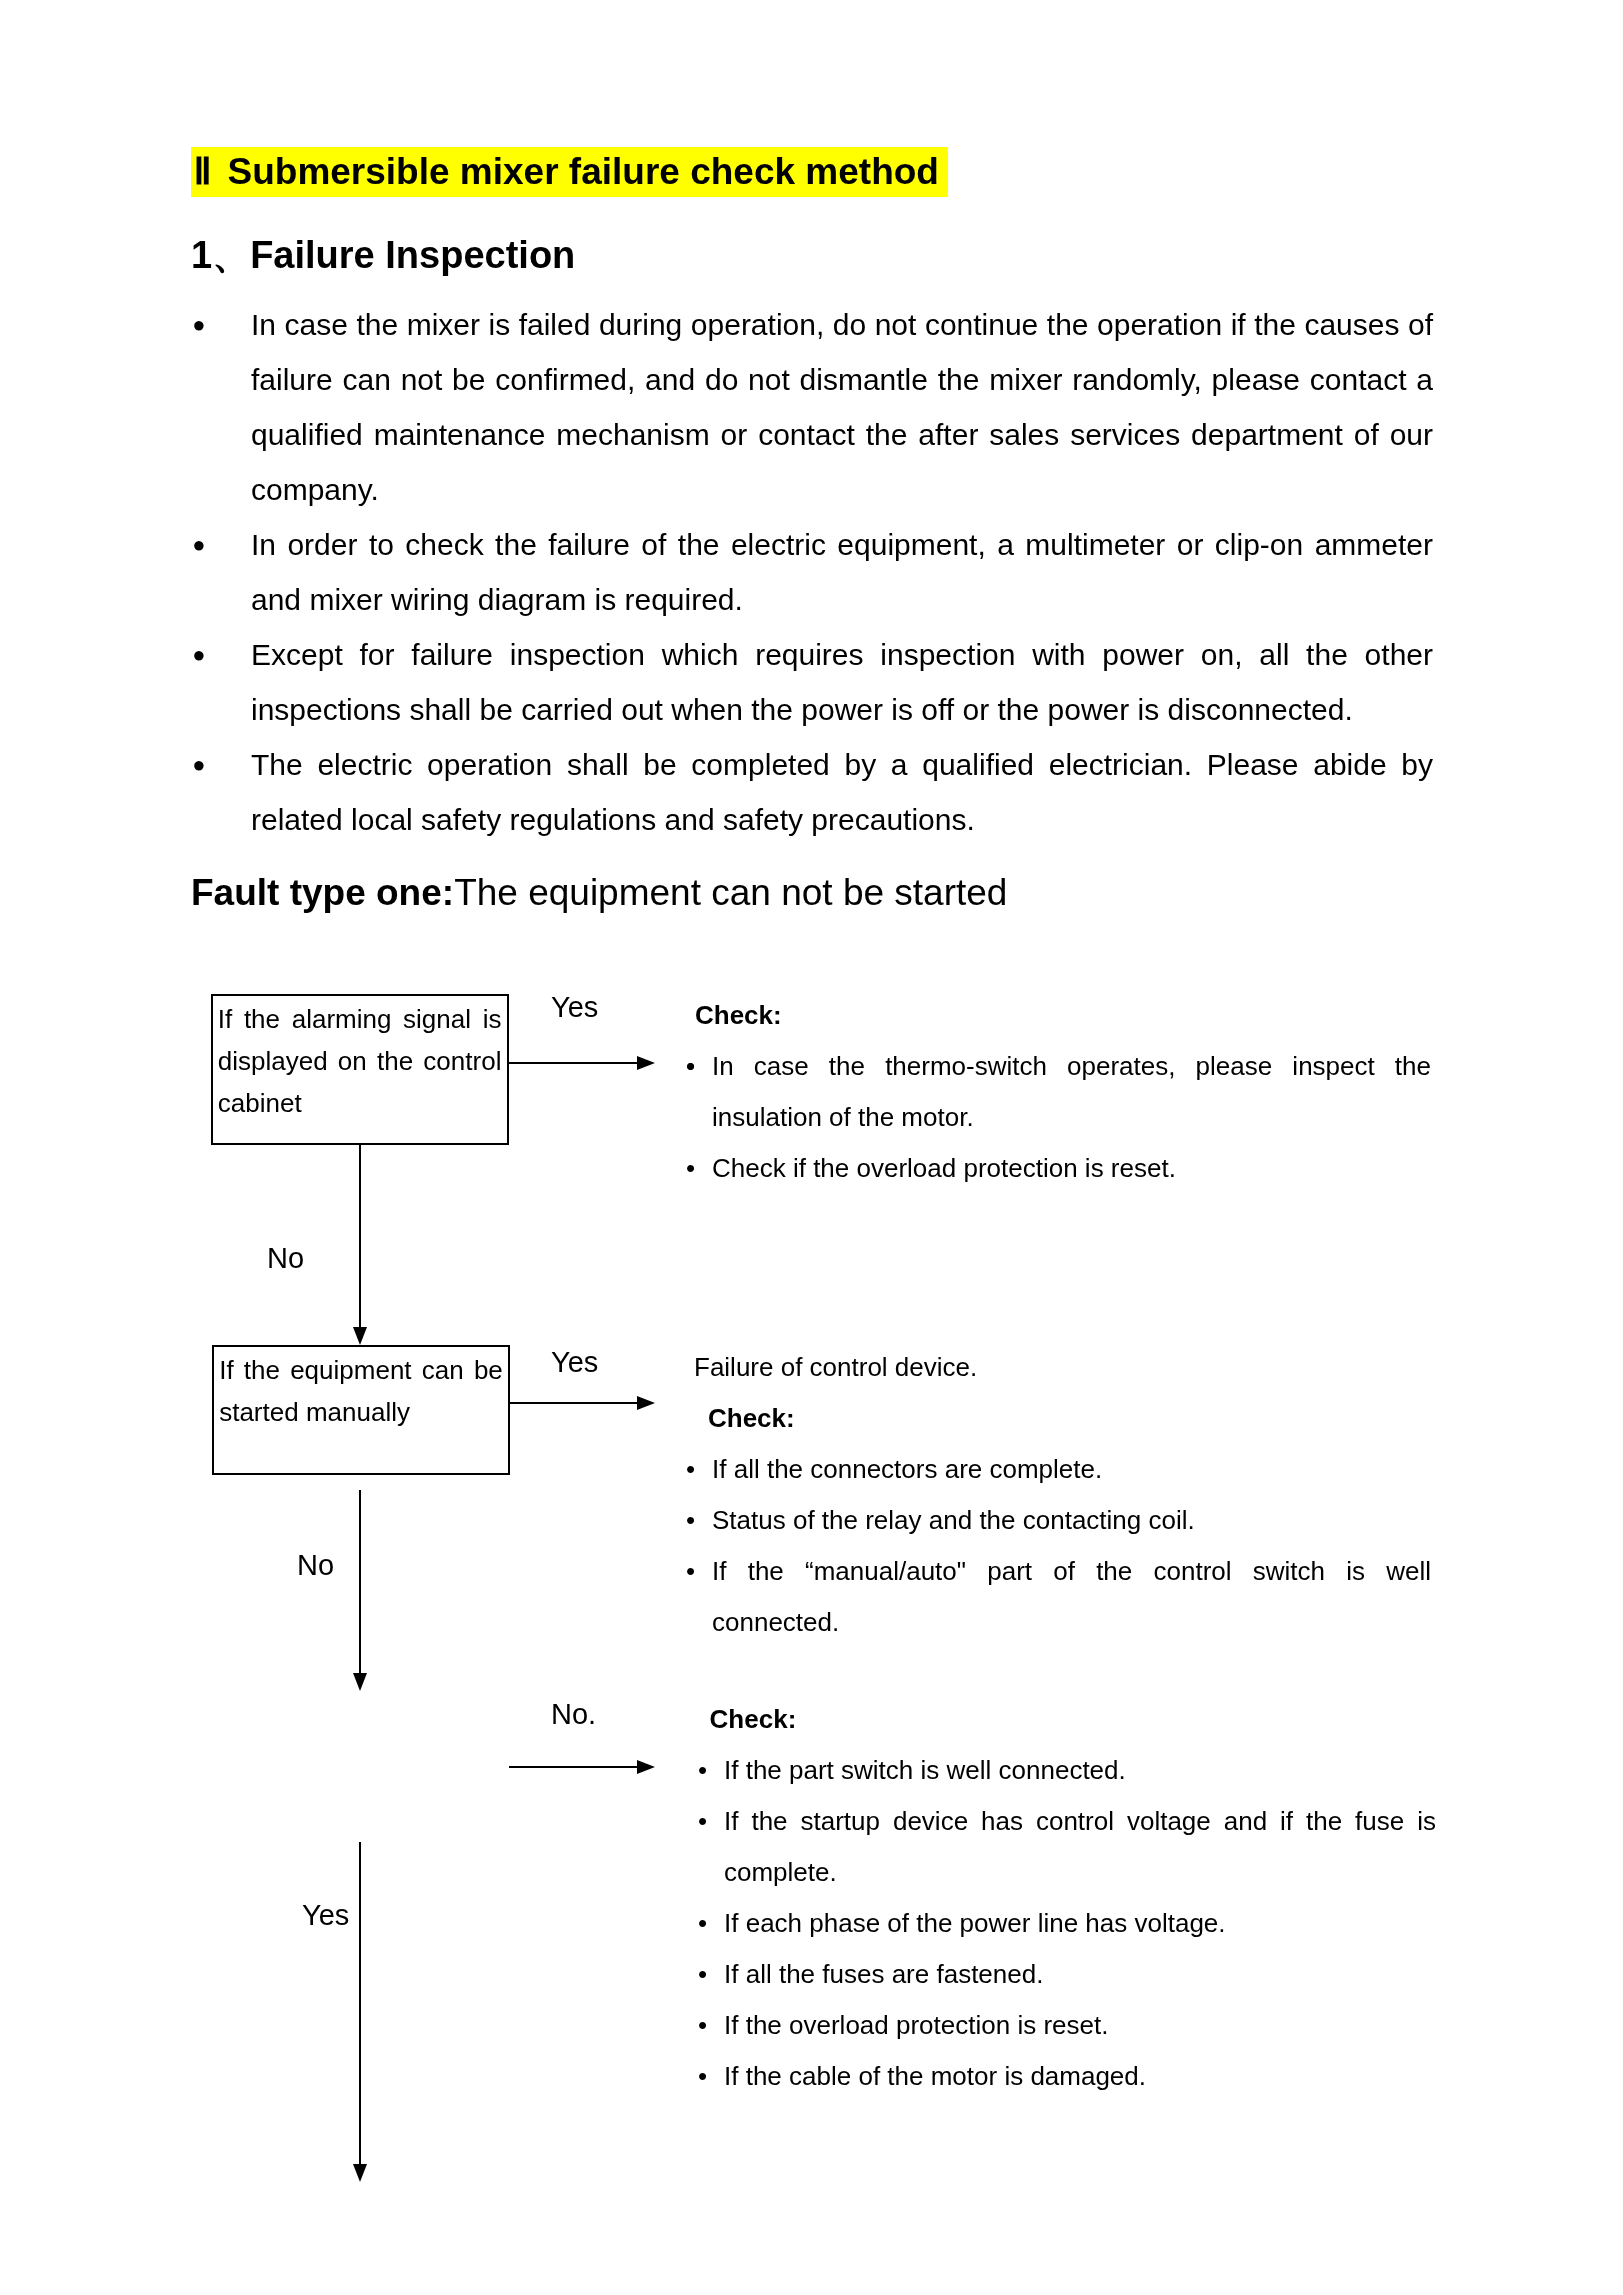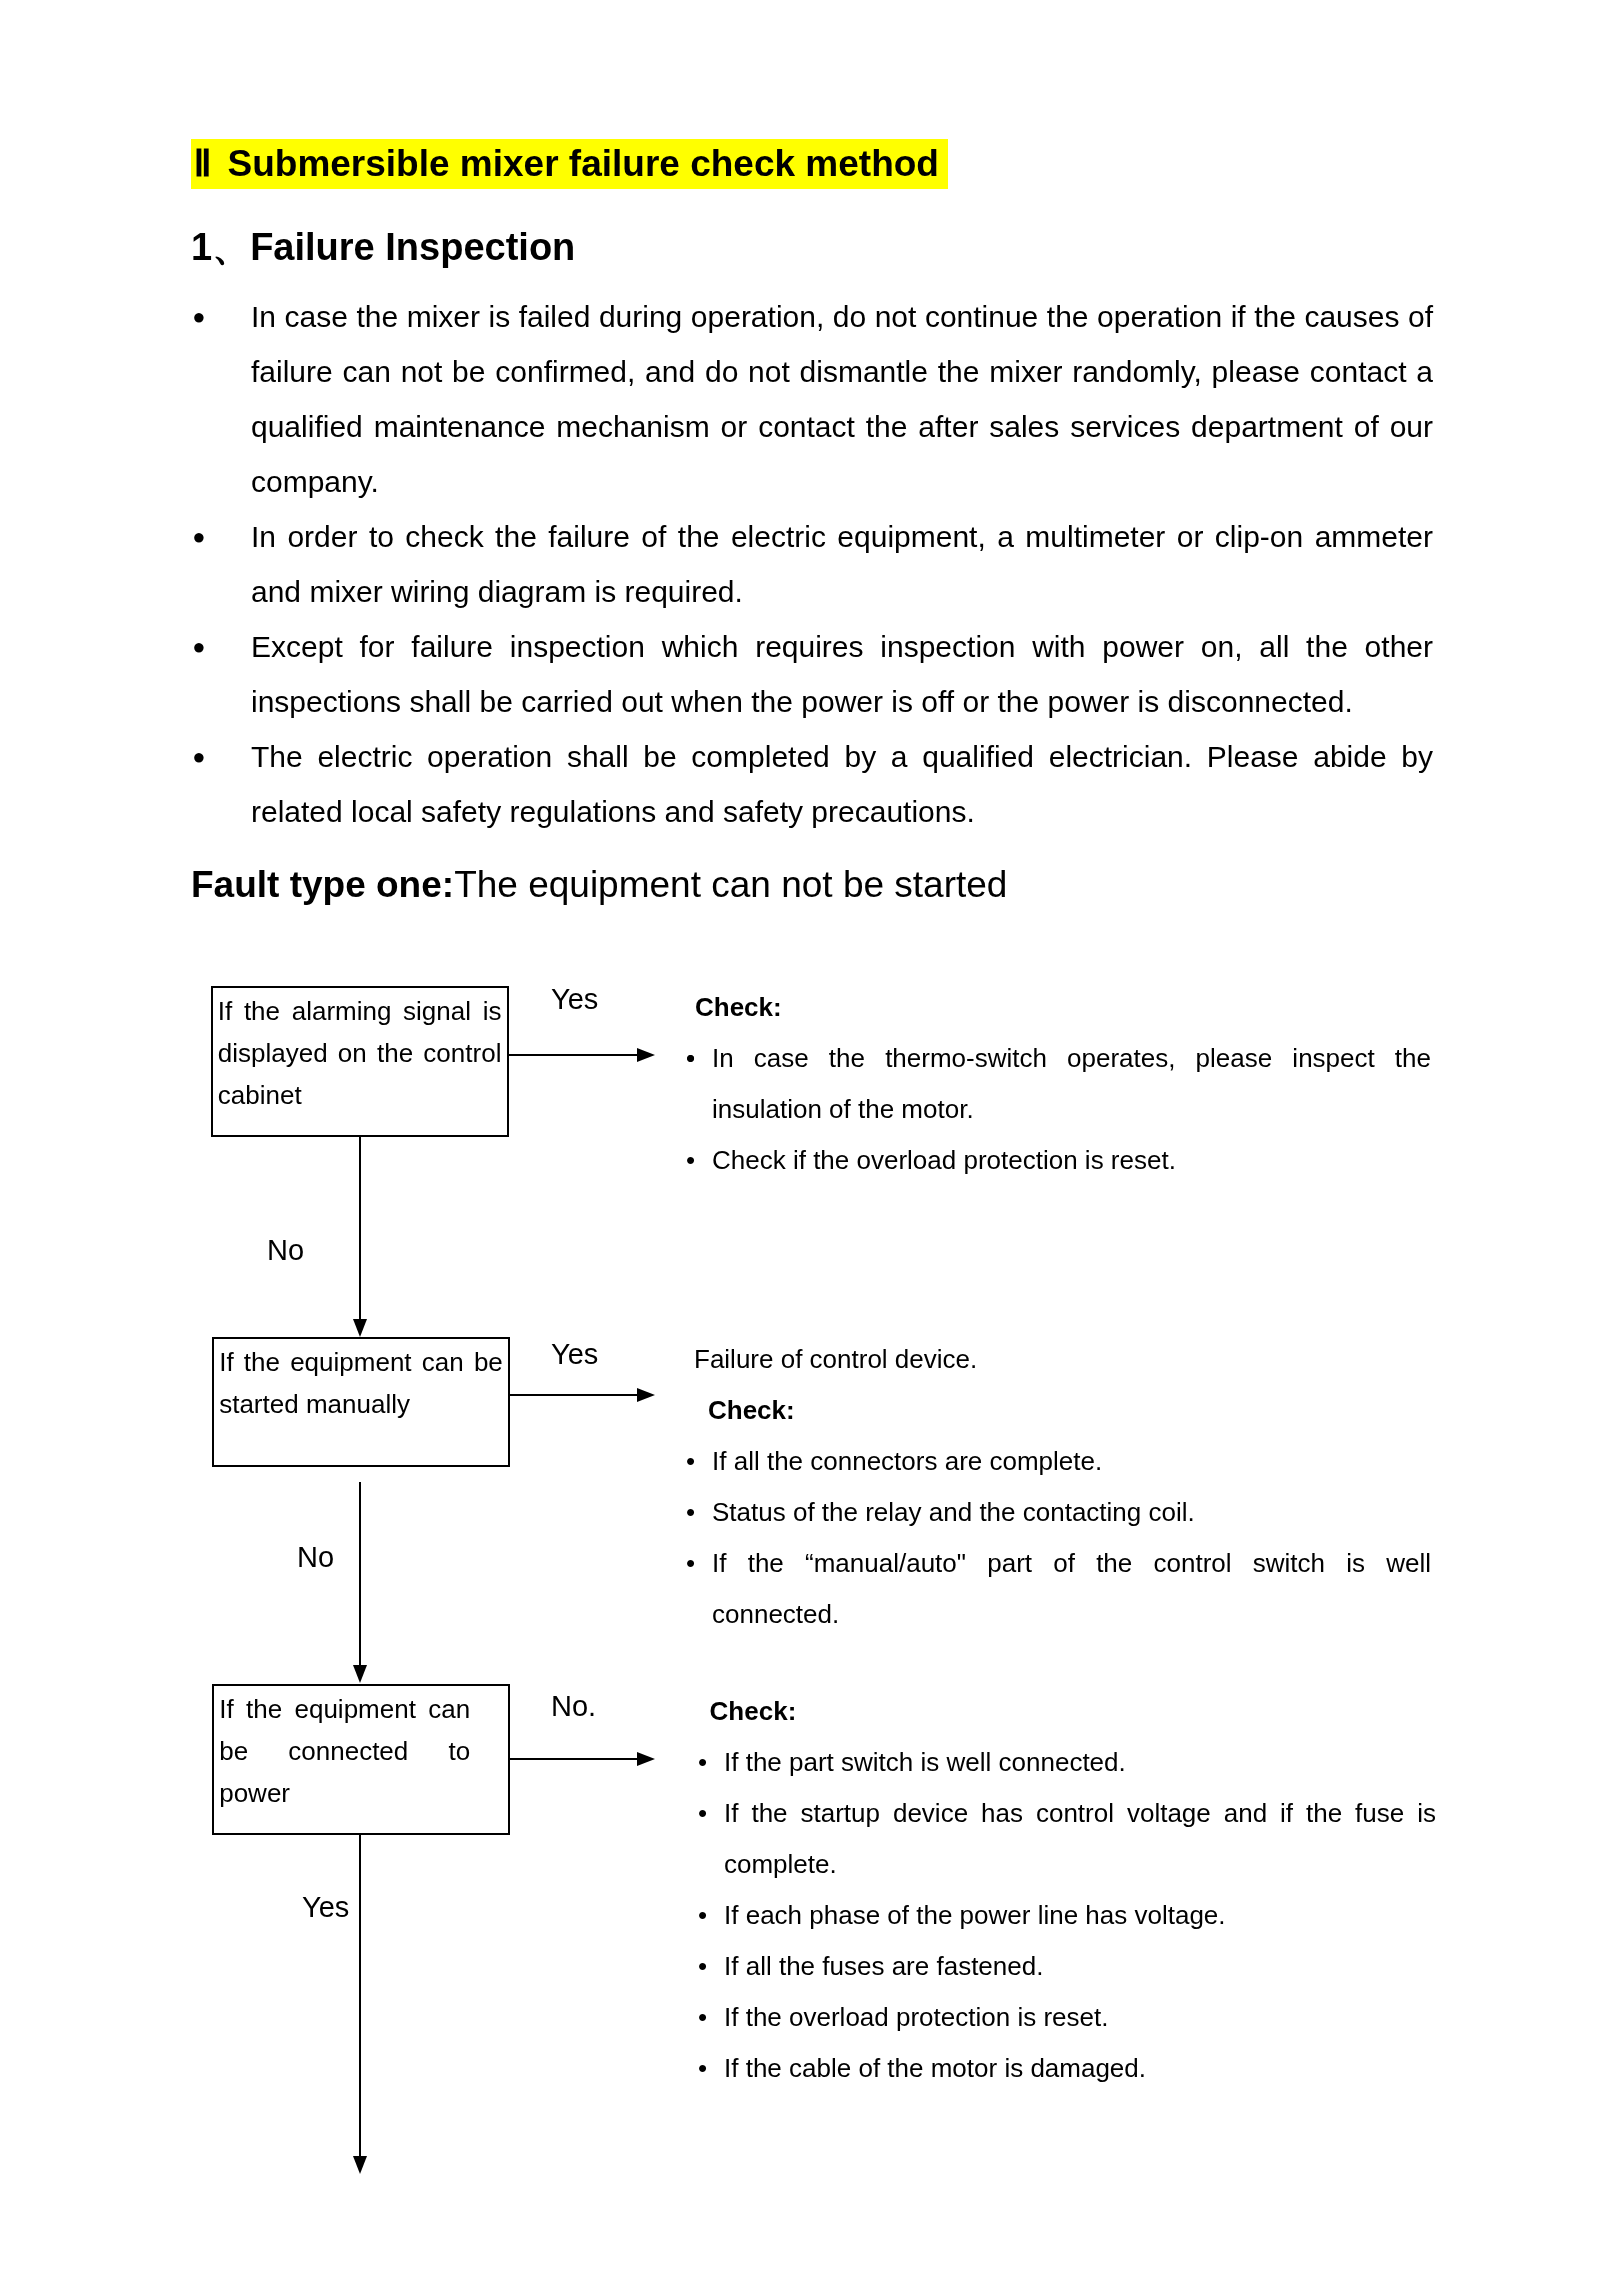--- a/index.html
+++ b/index.html
@@ -7,21 +7,21 @@
     position:relative;
     width:1623px;height:2295px;
     background:#ffffff;
     color:#000;
     font-family:"Liberation Sans", sans-serif;
     box-sizing:border-box;
     padding:141px 190px 0 191px;
     overflow:hidden;
   }
   
-  .doc-title{font-size:37px;font-weight:bold;margin:0 0 37px 0;line-height:1.25;}
+  .doc-title{font-size:37px;font-weight:bold;margin:8px 0 37px 0;line-height:1.25;}
   .doc-title .hl{padding:3.9px 9.2px 5.2px 2.6px;}
   .doc-title .numeral{margin-right:15.7px;}
   .section-heading{font-size:38px;font-weight:bold;margin:0 0 17px 0;line-height:1.25;}
   .fault-heading{font-size:37px;font-weight:normal;margin:23.6px 0 0 0;line-height:1.25;}
   .fault-heading .bold{font-weight:bold;}
   
   .bullets{list-style:none;margin:0 0 13px 0;padding:0;}
   .bullets li{position:relative;padding-left:60px;font-size:30px;line-height:55px;text-align:justify;}
   .bullets .bmark{position:absolute;left:1.3px;top:0;font-size:22px;line-height:55px;}
   
@@ -117,23 +117,20 @@
     <div class="cblock cb2">
       <div class="cintro">Failure of control device.</div>
       <div class="check-label">Check:</div>
       <ul class="citems">
         <li><span class="cdot">•</span><span>If all the connectors are complete.</span></li>
         <li><span class="cdot">•</span><span>Status of the relay and the contacting coil.</span></li>
         <li><span class="cdot">•</span><span>If the “manual/auto" part of the control switch is well connected.</span></li>
       </ul>
     </div>
 
-    <div class="dbox dbox3">
-      <div class="dbox-text">If the equipment can be connected to power</div>
-    </div>
     <div class="h-arrow ha3"></div>
     <div class="flabel no3">No.</div>
     <div class="v-arrow va3"></div>
     <div class="flabel yes3">Yes</div>
 
     <div class="cblock cb3">
       <div class="check-label">Check:</div>
       <ul class="citems">
         <li><span class="cdot">•</span><span>If the part switch is well connected.</span></li>
         <li><span class="cdot">•</span><span>If the startup device has control voltage and if the fuse is complete.</span></li>

